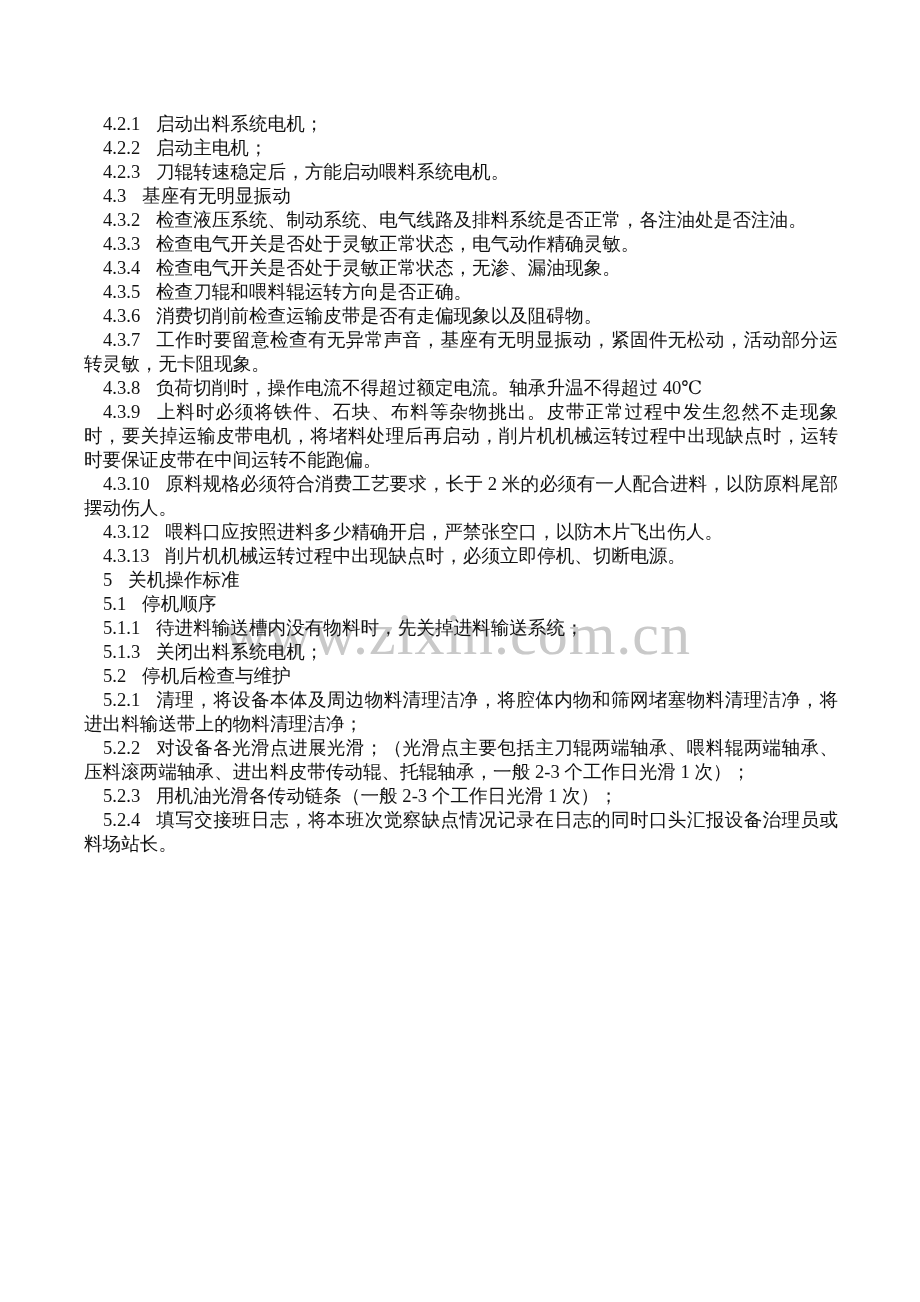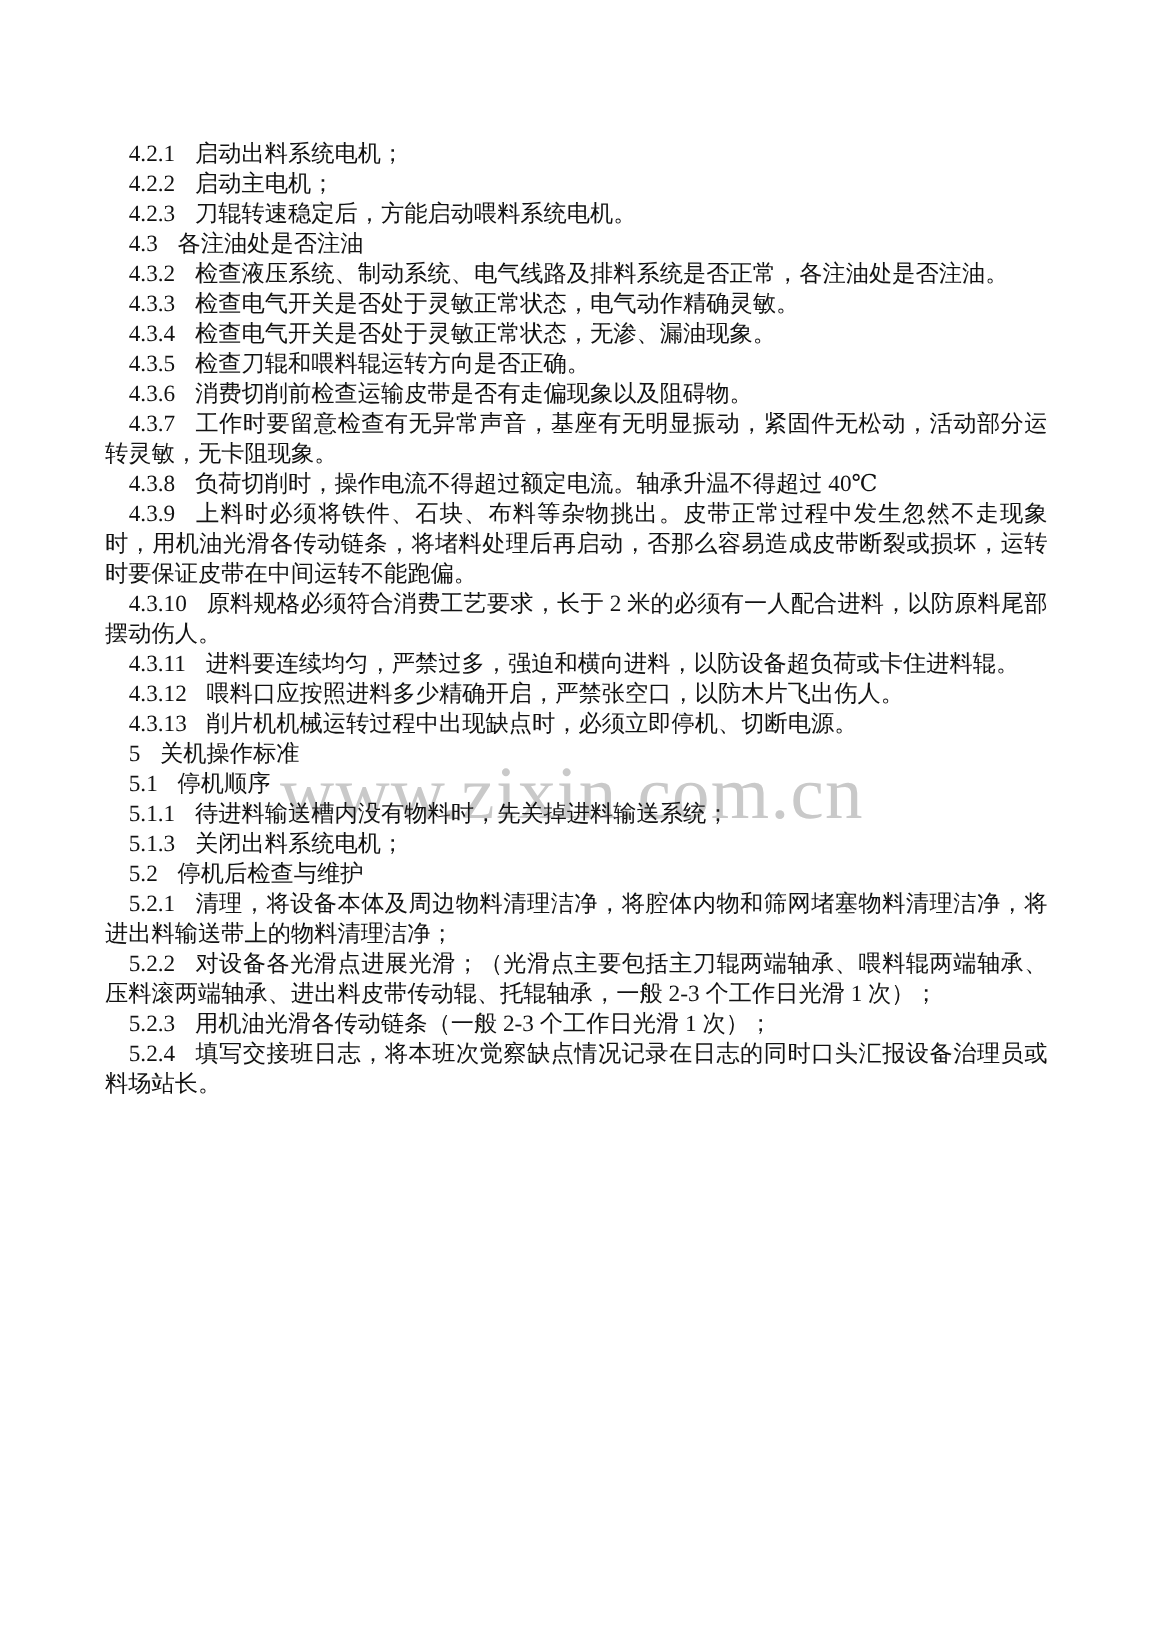--- a/index.html
+++ b/index.html
@@ -50,31 +50,30 @@
 </style>
 </head>
 <body>
 
 <div class="page">
   <div class="watermark">www.zixin.com.cn</div>
   <div class="content" id="content">
       <p class="para"><span class="num">4.2.1</span><span class="body">启动出料系统电机；</span></p>
       <p class="para"><span class="num">4.2.2</span><span class="body">启动主电机；</span></p>
       <p class="para"><span class="num">4.2.3</span><span class="body">刀辊转速稳定后，方能启动喂料系统电机。</span></p>
-      <p class="para"><span class="num">4.3</span><span class="body">各注油处是否注油</span></p>
+      <p class="para"><span class="num">4.3</span><span class="body">基座有无明显振动</span></p>
       <p class="para"><span class="num">4.3.2</span><span class="body">检查液压系统、制动系统、电气线路及排料系统是否正常，各注油处是否注油。</span></p>
       <p class="para"><span class="num">4.3.3</span><span class="body">检查电气开关是否处于灵敏正常状态，电气动作精确灵敏。</span></p>
       <p class="para"><span class="num">4.3.4</span><span class="body">检查电气开关是否处于灵敏正常状态，无渗、漏油现象。</span></p>
       <p class="para"><span class="num">4.3.5</span><span class="body">检查刀辊和喂料辊运转方向是否正确。</span></p>
       <p class="para"><span class="num">4.3.6</span><span class="body">消费切削前检查运输皮带是否有走偏现象以及阻碍物。</span></p>
       <p class="para"><span class="num">4.3.7</span><span class="body">工作时要留意检查有无异常声音，基座有无明显振动，紧固件无松动，活动部分运转灵敏，无卡阻现象。</span></p>
       <p class="para"><span class="num">4.3.8</span><span class="body">负荷切削时，操作电流不得超过额定电流。轴承升温不得超过 40℃</span></p>
-      <p class="para"><span class="num">4.3.9</span><span class="body">上料时必须将铁件、石块、布料等杂物挑出。皮带正常过程中发生忽然不走现象时，用机油光滑各传动链条，将堵料处理后再启动，否那么容易造成皮带断裂或损坏，运转时要保证皮带在中间运转不能跑偏。</span></p>
+      <p class="para"><span class="num">4.3.9</span><span class="body">上料时必须将铁件、石块、布料等杂物挑出。皮带正常过程中发生忽然不走现象时，要关掉运输皮带电机，将堵料处理后再启动，削片机机械运转过程中出现缺点时，运转时要保证皮带在中间运转不能跑偏。</span></p>
       <p class="para"><span class="num">4.3.10</span><span class="body">原料规格必须符合消费工艺要求，长于 2 米的必须有一人配合进料，以防原料尾部摆动伤人。</span></p>
-      <p class="para"><span class="num">4.3.11</span><span class="body">进料要连续均匀，严禁过多，强迫和横向进料，以防设备超负荷或卡住进料辊。</span></p>
       <p class="para"><span class="num">4.3.12</span><span class="body">喂料口应按照进料多少精确开启，严禁张空口，以防木片飞出伤人。</span></p>
       <p class="para"><span class="num">4.3.13</span><span class="body">削片机机械运转过程中出现缺点时，必须立即停机、切断电源。</span></p>
       <p class="para"><span class="num">5</span><span class="body">关机操作标准</span></p>
       <p class="para"><span class="num">5.1</span><span class="body">停机顺序</span></p>
       <p class="para"><span class="num">5.1.1</span><span class="body">待进料输送槽内没有物料时，先关掉进料输送系统；</span></p>
       <p class="para"><span class="num">5.1.3</span><span class="body">关闭出料系统电机；</span></p>
       <p class="para"><span class="num">5.2</span><span class="body">停机后检查与维护</span></p>
       <p class="para"><span class="num">5.2.1</span><span class="body">清理，将设备本体及周边物料清理洁净，将腔体内物和筛网堵塞物料清理洁净，将进出料输送带上的物料清理洁净；</span></p>
       <p class="para"><span class="num">5.2.2</span><span class="body">对设备各光滑点进展光滑；（光滑点主要包括主刀辊两端轴承、喂料辊两端轴承、压料滚两端轴承、进出料皮带传动辊、托辊轴承，一般 2-3 个工作日光滑 1 次）；</span></p>
       <p class="para"><span class="num">5.2.3</span><span class="body">用机油光滑各传动链条（一般 2-3 个工作日光滑 1 次）；</span></p>

